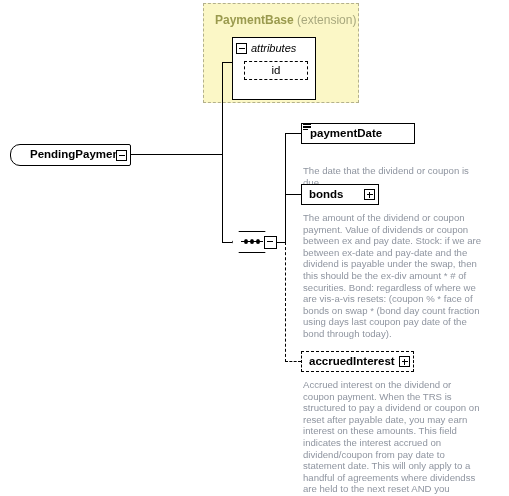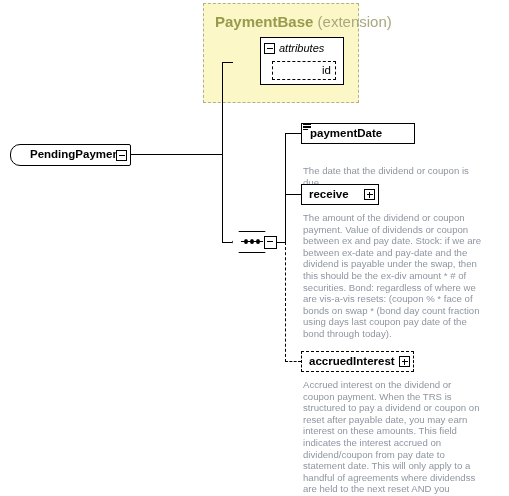--- a/index.html
+++ b/index.html
@@ -24,21 +24,21 @@
   .ext-panel {
     position: absolute;
     background: #fbf7c6;
     border: 1px dashed #b3b08c;
     box-sizing: border-box;
   }
   .ext-title {
     position: absolute;
     left: 12px;
     top: 12px;
-    font-size: 15px;
+    font-size: 12px;
     font-weight: bold;
     color: #9a9a4e;
     white-space: nowrap;
   }
   .ext-title .sub {
     font-weight: normal;
     color: #a8a87e;
   }
   
   .node {
@@ -205,28 +205,28 @@
 <div id="diagram">
 
   <div class="ext-panel" style="left:203px; top:3px; width:156px; height:100px;">
   </div>
   <div class="ext-title" style="left:215px; top:13px;">
     <span>PaymentBase</span>
     <span class="sub">(extension)</span>
   </div>
 
   <div class="node-shadow" style="left:236px; top:41px; width:84px; height:55px;"></div>
-  <div class="attr-node" style="left:232px; top:37px; width:84px; height:48px;margin-left:28px;">
+  <div class="attr-node" style="left:232px; top:37px; width:84px; height:63px;">
     <div class="attr-head">
       <span class="toggle"></span>
       <span class="attr-text">attributes</span>
     </div>
 
     <div class="node-shadow" style="left:15px; top:27px; width:64px; height:19px;"></div>
-    <div class="node optional" style="left:11px; top:23px; width:64px; height:19px; justify-content:flex-end; font-weight:normal; font-size:11.5px;">
+    <div class="node optional" style="left:11px; top:23px; width:64px; height:19px; justify-content:center; font-weight:normal; font-size:11.5px;">
       <span class="node-label">id</span>
     </div>
   </div>
 
   <div class="node-shadow" style="left:14px; top:148px; width:121px; height:22px; border-radius:10px 2px 2px 10px;"></div>
   <div class="node rounded" style="left:10px; top:144px; width:121px; height:22px; padding-right:18px;">
     <span class="node-label">PendingPayment</span>
     <span class="toggle attached" style="right:3px; top:5px;"></span>
   </div>
 
@@ -263,21 +263,21 @@
       <i></i>
         <i></i>
         <i></i>
     </span>
     <span class="node-label">paymentDate</span>
   </div>
   <div class="desc" style="left:303px; top:165px; width:180px;">The date that the dividend or coupon is due.</div>
 
   <div class="node-shadow" style="left:305px; top:188px; width:78px; height:21px;"></div>
   <div class="node" style="left:301px; top:184px; width:78px; height:21px; padding-left:7px; padding-right:17px;">
-    <span class="node-label">receive</span>
+    <span class="node-label">bonds</span>
     <span class="toggle plus attached" style="right:3px; top:4px;"></span>
   </div>
   <div class="desc" style="left:303px; top:212px; width:180px;">The amount of the dividend or coupon payment. Value of dividends or coupon between ex and pay date. Stock: if we are between ex-date and pay-date and the dividend is payable under the swap, then this should be the ex-div amount * # of securities. Bond: regardless of where we are vis-a-vis resets: (coupon % * face of bonds on swap * (bond day count fraction using days last coupon pay date of the bond through today).</div>
 
   <div class="node-shadow" style="left:305px; top:355px; width:113px; height:21px;"></div>
   <div class="node optional" style="left:301px; top:351px; width:113px; height:21px; padding-left:7px; padding-right:19px;text-align:center;">
     <span class="node-label">accruedInterest</span>
     <span class="toggle plus attached" style="right:3px; top:4px;"></span>
   </div>
   <div class="desc" style="left:303px; top:379px; width:182px;">Accrued interest on the dividend or coupon payment. When the TRS is structured to pay a dividend or coupon on reset after payable date, you may earn interest on these amounts. This field indicates the interest accrued on dividend/coupon from pay date to statement date. This will only apply to a handful of agreements where dividendss are held to the next reset AND you receive/pay interest on unpaid amounts.</div>

